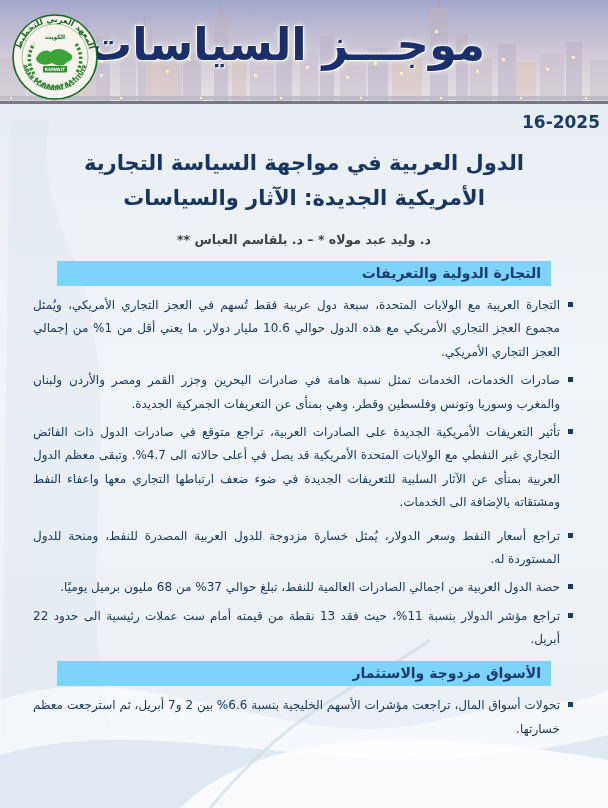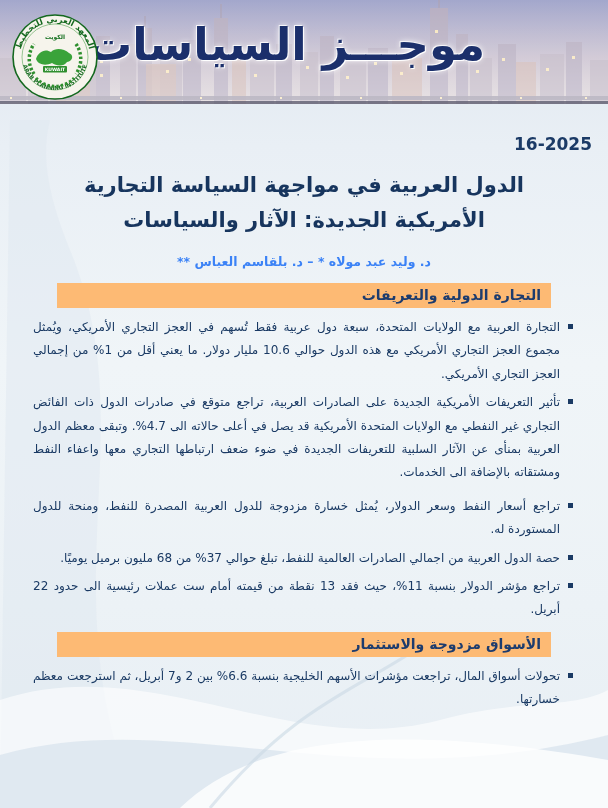--- a/index.html
+++ b/index.html
@@ -18,32 +18,32 @@
   .banner svg.skyline{ position:absolute; inset:0; display:block; }
   .banner-title{
     position:absolute; top:18px; right:96px; left:60px;
     text-align:center; font-size:45px; font-weight:bold; color:#1b2f6b;
     text-shadow:1px 1px 0 #ffffff, -1px -1px 0 #ffffffcc, 0 0 6px #ffffff;
     letter-spacing:1px; white-space:nowrap;
   }
   .logo-wrap{ position:absolute; top:14px; left:12px; width:86px; height:86px; }
 
   
-  .issue-row{ padding:8px 16px 0 0;margin-top:22px; }
+  .issue-row{ padding:8px 8px 0 0; }
   .issue-number{ font-size:17px; font-weight:bold; color:#1b3a66; direction:ltr; display:inline-block; }
 
   
   .title-block{ text-align:center; margin-top:14px; }
   .doc-title{ font-size:21px; font-weight:bold; color:#17355e; line-height:35px; }
-  .authors{ margin-top:16px; font-size:12.5px; font-weight:bold; color:#3b82f6; }
+  .authors{ margin-top:16px; font-size:12.5px; font-weight:bold; color:#404040; }
 
   
   .content{ padding:0 33px; margin-top:14px; }
   .section-bar{
-    background:#fdba74; margin:0 24px; padding:4px 10px 5px;
+    background:#7dd3fc; margin:0 24px; padding:4px 10px 5px;
     font-size:14px; font-weight:bold; color:#1d3c6e;
   }
   .bullets{ list-style:none; margin:8px 0 10px; }
   .bullet{
     position:relative; padding-right:15px; margin-bottom:5px;
     font-size:12px; color:#1a3a64; line-height:1.95; text-align:justify;
   }
   .bullet-marker{
     position:absolute; right:2px; top:8px; width:5px; height:5px; background:#1a3a64; display:inline-block;
   }
@@ -193,21 +193,21 @@
     <div class="doc-title">الدول العربية في مواجهة السياسة التجارية</div>
     <div class="doc-title">الأمريكية الجديدة: الآثار والسياسات</div>
     <div class="authors">د. وليد عبد مولاه * – د. بلقاسم العباس **</div>
   </div>
 
   <div class="content">
 
     <div class="section-bar">التجارة الدولية والتعريفات</div>
     <ul class="bullets">
       <li class="bullet"><span class="bullet-marker"></span><span>التجارة العربية مع الولايات المتحدة، سبعة دول عربية فقط تُسهم في العجز التجاري الأمريكي، ويُمثل مجموع العجز التجاري الأمريكي مع هذه الدول حوالي 10.6 مليار دولار. ما يعني أقل من 1% من إجمالي العجز التجاري الأمريكي.</span></li>
-      <li class="bullet"><span class="bullet-marker"></span></li>
+      <li class="bullet"><span class="bullet-marker"></span><span>صادرات الخدمات، الخدمات تمثل نسبة هامة في صادرات البحرين وجزر القمر ومصر والأردن ولبنان والمغرب وسوريا وتونس وفلسطين وقطر. وهي بمنأى عن التعريفات الجمركية الجديدة.</span></li>
       <li class="bullet"><span class="bullet-marker"></span><span>تأثير التعريفات الأمريكية الجديدة على الصادرات العربية، تراجع متوقع في صادرات الدول ذات الفائض التجاري غير النفطي مع الولايات المتحدة الأمريكية قد يصل في أعلى حالاته الى 4.7%. وتبقى معظم الدول العربية بمنأى عن الآثار السلبية للتعريفات الجديدة في ضوء ضعف ارتباطها التجاري معها واعفاء النفط ومشتقاته بالإضافة الى الخدمات.</span></li>
     </ul>
 
     <ul class="bullets">
       <li class="bullet"><span class="bullet-marker"></span><span>تراجع أسعار النفط وسعر الدولار، يُمثل خسارة مزدوجة للدول العربية المصدرة للنفط، ومنحة للدول المستوردة له.</span></li>
       <li class="bullet"><span class="bullet-marker"></span><span>حصة الدول العربية من اجمالي الصادرات العالمية للنفط، تبلغ حوالي 37% من 68 مليون برميل يوميًا.</span></li>
       <li class="bullet"><span class="bullet-marker"></span><span>تراجع مؤشر الدولار بنسبة 11%، حيث فقد 13 نقطة من قيمته أمام ست عملات رئيسية الى حدود 22 أبريل.</span></li>
     </ul>
 
     <div class="section-bar">الأسواق مزدوجة والاستثمار</div>

